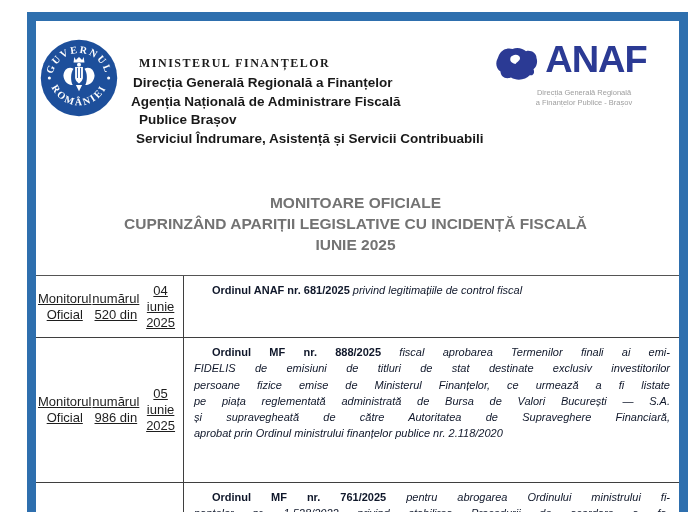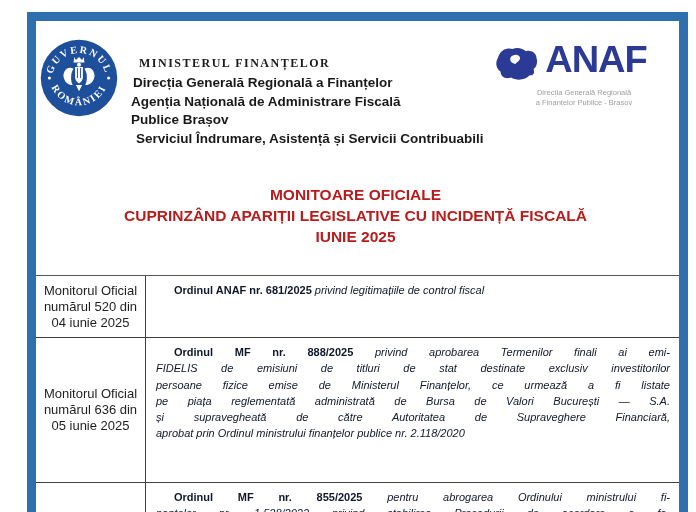--- a/index.html
+++ b/index.html
@@ -32,21 +32,21 @@
     font-size: 12px; font-weight: 600;
     letter-spacing: 1.5px;
     color: #1b1b1b;
     margin: 0 0 3px 8px;
   }
   .org-line {
     font-size: 13.5px; font-weight: 700;
     line-height: 18.5px; color: #191919;
   }
   .org-line.ind1 { margin-left: 2px; }
-  .org-line.ind2 { }
+  .org-line.ind2 { margin-left: 8px; }
   .org-line.ind3 { margin-left: 5px; }
   .anaf-block {
     position: absolute; left: 482px; top: 40px; width: 176px;
     text-align: center;
   }
   .anaf-row {
     display: flex; align-items: flex-start; justify-content: center;
   }
   .anaf-map { width: 48px; height: 42px; margin-top: 3px; }
   .anaf-word {
@@ -55,41 +55,42 @@
     transform: scaleY(0.95);
     margin-left: 4px;
   }
   .anaf-sub {
     margin-top: 3px; margin-left: 28px;
     font-size: 7.5px; line-height: 10px;
     color: #9e9e9e;
   }
   
   .doc-title {
-    position: absolute; left: 36px; top: 184px; width: 639px;
+    position: absolute; left: 36px; top: 192px; width: 639px;
     text-align: center;
     font-weight: 700; font-size: 15.5px; line-height: 21px;
-    color: #b91c1c;
+    color: #737373;
   }
   
   .monitor-table {
     position: absolute; left: 36px; top: 275px; width: 643px;
     border-top: 1px solid #555;
   }
   .mrow { display: flex; border-bottom: 1px solid #3f3f3f; }
   .mrow.last { border-bottom: none; }
   .cell-left {
-    width: 110px; border-right: 1px solid #3f3f3f;
-    display: flex; flex-direction: column;
+    width: 148px; border-right: 1px solid #3f3f3f;
+    display: flex; flex-direction: row;
     justify-content: center; align-items: center;
     text-align: center;
     font-size: 13px; line-height: 16px;
     padding: 4px 2px;
     box-sizing: border-box;
     flex-shrink: 0;
+    text-decoration: underline;
   }
   .cell-right {
     flex: 1;
     padding: 6px 9px 6px 10px;
     font-size: 11px; line-height: 16.3px;
     font-style: italic;
     color: #0f172a;
   }
   .row-1 { min-height: 61px; }
   .row-2 { min-height: 144px; }
@@ -165,34 +166,34 @@
       <div>04 iunie 2025</div>
     </div>
     <div class="cell-right">
       <div class="fline"><span class="order-label">Ordinul ANAF nr. 681/2025</span><span> privind legitimațiile de control fiscal</span></div>
     </div>
   </div>
 
   <div class="mrow row-2">
     <div class="cell-left">
       <div>Monitorul Oficial</div>
-      <div>numărul 636 din</div>
+      <div>numărul 986 din</div>
       <div>05 iunie 2025</div>
     </div>
     <div class="cell-right">
-      <div class="fline jline"><span class="order-label">Ordinul MF nr. 888/2025</span><span> privind aprobarea Termenilor finali ai emi-</span></div>
+      <div class="fline jline"><span class="order-label">Ordinul MF nr. 888/2025</span><span> fiscal aprobarea Termenilor finali ai emi-</span></div>
       <div class="jline">FIDELIS de emisiuni de titluri de stat destinate exclusiv investitorilor</div>
       <div class="jline">persoane fizice emise de Ministerul Finanțelor, ce urmează a fi listate</div>
       <div class="jline">pe piața reglementată administrată de Bursa de Valori București — S.A.</div>
       <div class="jline">și supravegheată de către Autoritatea de Supraveghere Financiară,</div>
       <div>aprobat prin Ordinul ministrului finanțelor publice nr. 2.118/2020</div>
     </div>
   </div>
 
   <div class="mrow row-3 last">
     <div class="cell-left"></div>
     <div class="cell-right">
-      <div class="fline jline"><span class="order-label">Ordinul MF nr. 855/2025</span><span> pentru abrogarea Ordinului ministrului fi-</span></div>
+      <div class="fline jline"><span class="order-label">Ordinul MF nr. 761/2025</span><span> pentru abrogarea Ordinului ministrului fi-</span></div>
       <div class="jline">nanțelor nr. 1.528/2022 privind stabilirea Procedurii de acordare a fa-</div>
     </div>
   </div>
 
 </div>
 
 </body></html>

